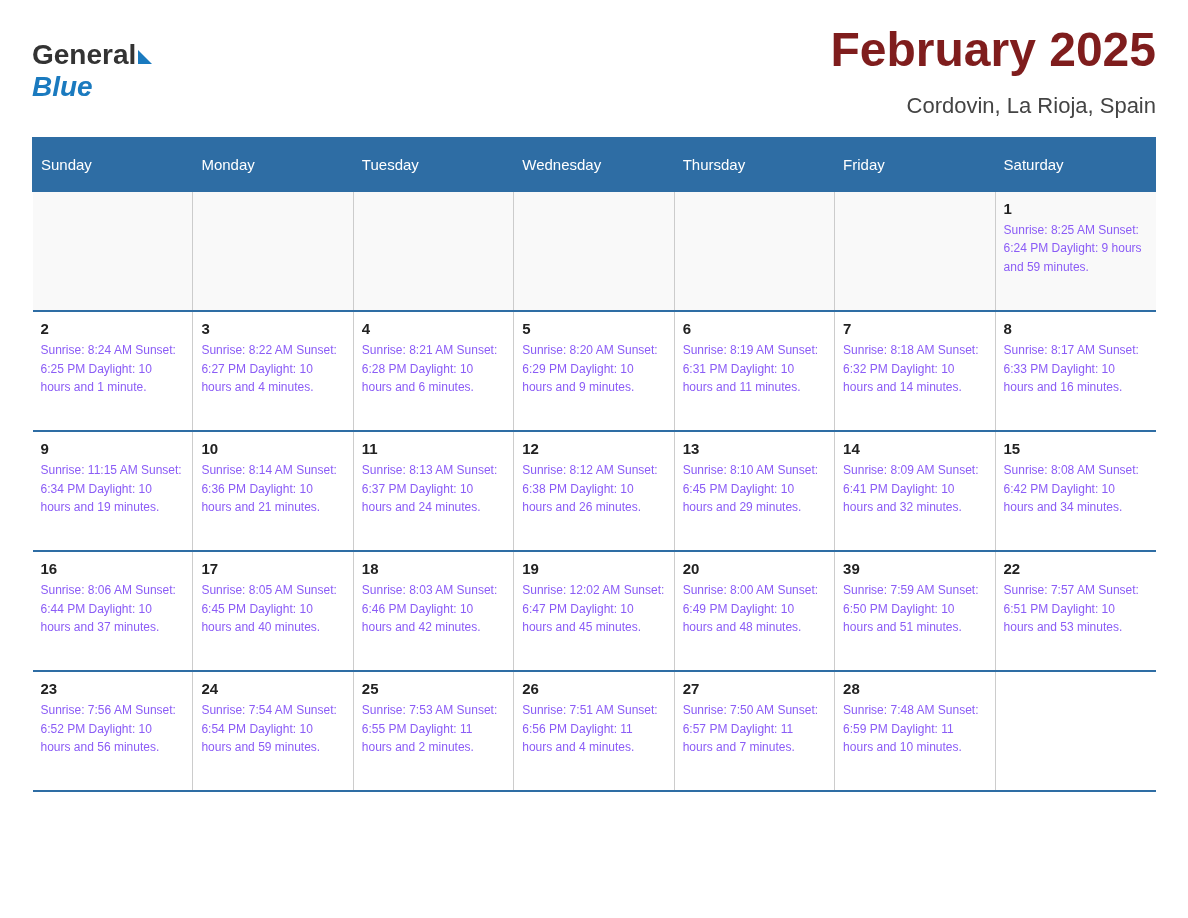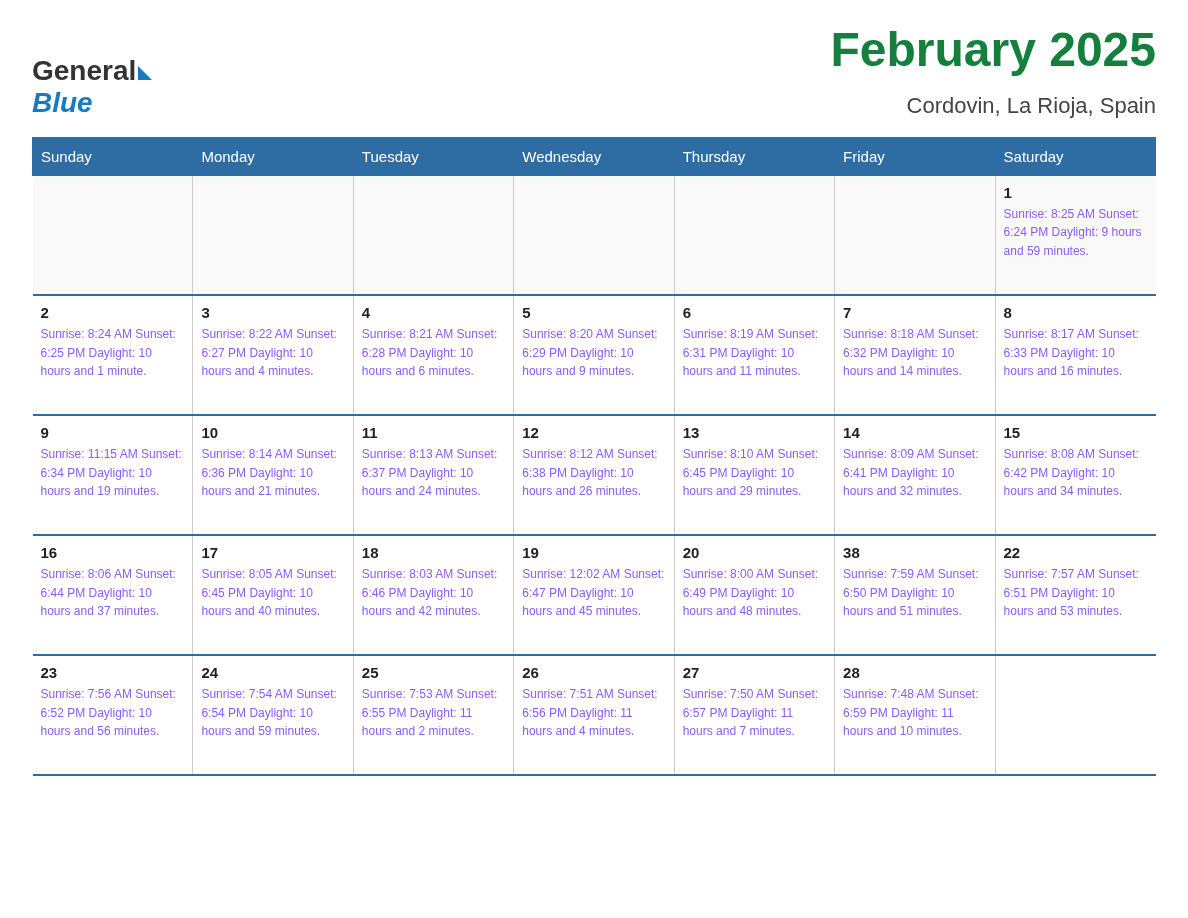--- a/index.html
+++ b/index.html
@@ -6,21 +6,21 @@
     body {
       font-family: Arial, Helvetica, sans-serif;
       background: #fff;
       padding: 24px 32px;
       width: 1188px;
       min-height: 918px;
     }
     .header {
       display: flex;
       justify-content: space-between;
-      align-items: flex-end;
+      align-items: center;
       margin-bottom: 18px;
     }
     .logo-text-general {
       font-size: 28px;
       font-weight: bold;
       color: #333;
     }
     .logo-text-blue {
       font-size: 28px;
       font-weight: bold;
@@ -44,42 +44,42 @@
     .logo-row1 {
       display: flex;
       align-items: center;
     }
     .title-block {
       text-align: right;
     }
     .title-block h1 {
       font-size: 48px;
       font-weight: bold;
-      color: #15803d;
+      color: #7f1d1d;
       line-height: 1.1;
     }
     .title-block h2 {
       font-size: 22px;
       font-weight: normal;
       color: #444;
       margin-top: 16px;
     }
     table {
       width: 100%;
       border-collapse: collapse;
       table-layout: fixed;
     }
     thead tr {
       background-color: #2e6da4;
     }
     thead th {
       color: #fff;
       font-size: 15px;
       font-weight: normal;
-      padding: 10px 8px;
+      padding: 18px 8px;
       text-align: left;
       border: 1px solid #2e6da4;
     }
     tbody tr {
       border-bottom: 2px solid #2e6da4;
     }
     tbody td {
       vertical-align: top;
       padding: 8px 8px 12px 8px;
       font-size: 12.5px;
@@ -266,21 +266,21 @@
 Sunset: 6:47 PM
 Daylight: 10 hours and 45 minutes.</div>
         </td>
         <td>
           <span class="day-number">20</span>
           <div class="day-info">Sunrise: 8:00 AM
 Sunset: 6:49 PM
 Daylight: 10 hours and 48 minutes.</div>
         </td>
         <td>
-          <span class="day-number">38</span>
+          <span class="day-number">39</span>
           <div class="day-info">Sunrise: 7:59 AM
 Sunset: 6:50 PM
 Daylight: 10 hours and 51 minutes.</div>
         </td>
         <td>
           <span class="day-number">22</span>
           <div class="day-info">Sunrise: 7:57 AM
 Sunset: 6:51 PM
 Daylight: 10 hours and 53 minutes.</div>
         </td>

